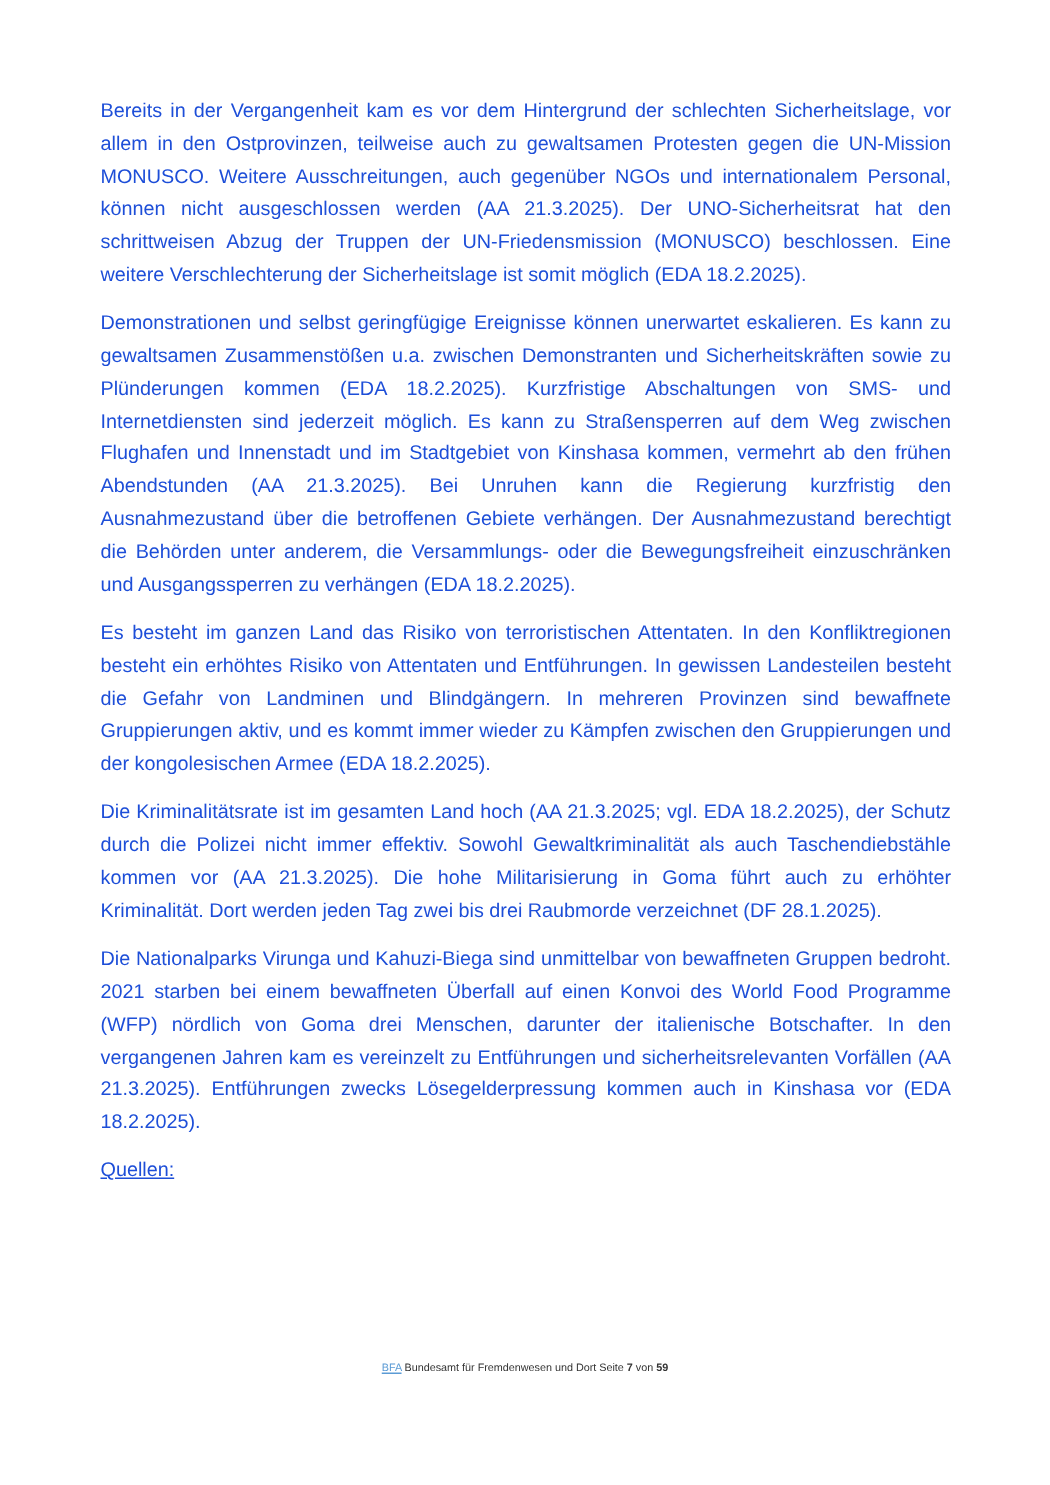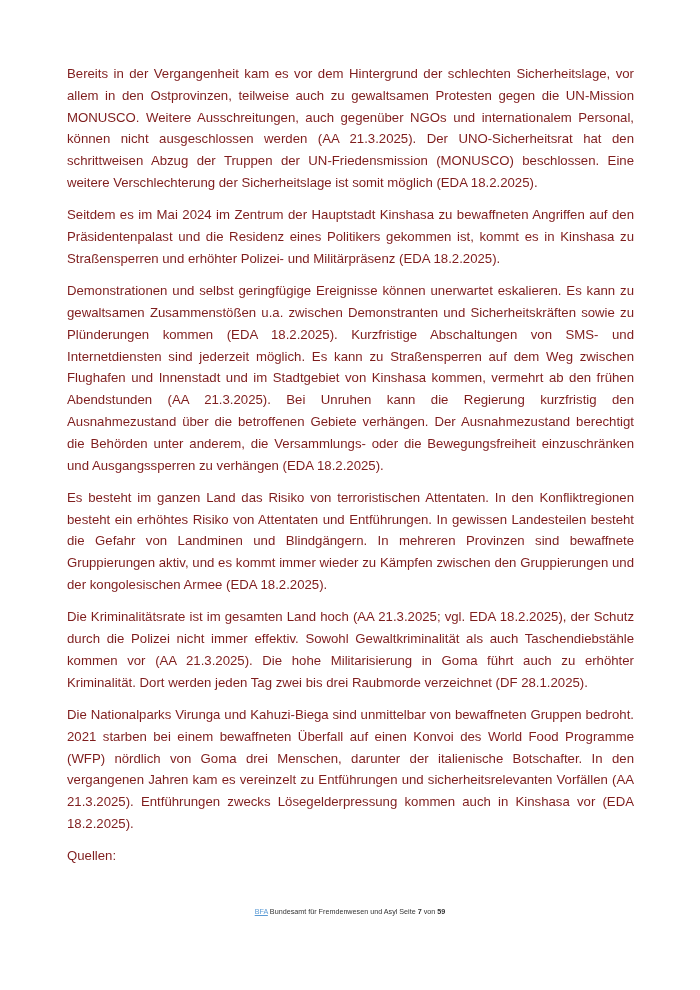--- a/index.html
+++ b/index.html
@@ -1,41 +1,40 @@
 <!DOCTYPE html>
 <html><head>
   <meta charset="utf-8">
   <style>
     html, body { margin: 0; padding: 0; background: #ffffff; }
     body { width: 700px; height: 990px; position: relative; overflow: hidden; }
     .page {
       position: absolute; left: 67px; top: 63px; width: 567px;
       font-family: "Liberation Sans", sans-serif;
-      font-size: 13.2px; line-height: 21.8px; color: #7f1d1d;
+      font-size: 13.2px; line-height: 21.8px; color: #1d4ed8;
       text-align: justify;
     }
     .page p { margin: 0 0 10.5px 0; }
-    .sources { margin-top: 0; }
+    .sources { text-decoration: underline; margin-top: 0; }
     .footer {
       position: absolute; left: 0; width: 700px; top: 907px;
       text-align: center;
       font-family: "Liberation Sans", sans-serif;
       font-size: 7.2px; color: #333;
     }
     .footer .brand { color: #5b9bd5; text-decoration: underline; }
     .footer b { font-weight: bold; }
   </style>
 </head>
 <body>
 
 <div class="page">
   <p>Bereits in der Vergangenheit kam es vor dem Hintergrund der schlechten Sicherheitslage, vor allem in den Ostprovinzen, teilweise auch zu gewaltsamen Protesten gegen die UN-Mission MONUSCO. Weitere Ausschreitungen, auch gegenüber NGOs und internationalem Personal, können nicht ausgeschlossen werden (AA 21.3.2025). Der UNO-Sicherheitsrat hat den schrittweisen Abzug der Truppen der UN-Friedensmission (MONUSCO) beschlossen. Eine weitere Verschlechterung der Sicherheitslage ist somit möglich (EDA 18.2.2025).</p>
-  <p>Seitdem es im Mai 2024 im Zentrum der Hauptstadt Kinshasa zu bewaffneten Angriffen auf den Präsidentenpalast und die Residenz eines Politikers gekommen ist, kommt es in Kinshasa zu Straßensperren und erhöhter Polizei- und Militärpräsenz (EDA 18.2.2025).</p>
   <p>Demonstrationen und selbst geringfügige Ereignisse können unerwartet eskalieren. Es kann zu gewaltsamen Zusammenstößen u.a. zwischen Demonstranten und Sicherheitskräften sowie zu Plünderungen kommen (EDA 18.2.2025). Kurzfristige Abschaltungen von SMS- und Internetdiensten sind jederzeit möglich. Es kann zu Straßensperren auf dem Weg zwischen Flughafen und Innenstadt und im Stadtgebiet von Kinshasa kommen, vermehrt ab den frühen Abendstunden (AA 21.3.2025). Bei Unruhen kann die Regierung kurzfristig den Ausnahmezustand über die betroffenen Gebiete verhängen. Der Ausnahmezustand berechtigt die Behörden unter anderem, die Versammlungs- oder die Bewegungsfreiheit einzuschränken und Ausgangssperren zu verhängen (EDA 18.2.2025).</p>
   <p>Es besteht im ganzen Land das Risiko von terroristischen Attentaten. In den Konfliktregionen besteht ein erhöhtes Risiko von Attentaten und Entführungen. In gewissen Landesteilen besteht die Gefahr von Landminen und Blindgängern. In mehreren Provinzen sind bewaffnete Gruppierungen aktiv, und es kommt immer wieder zu Kämpfen zwischen den Gruppierungen und der kongolesischen Armee (EDA 18.2.2025).</p>
   <p>Die Kriminalitätsrate ist im gesamten Land hoch (AA 21.3.2025; vgl. EDA 18.2.2025), der Schutz durch die Polizei nicht immer effektiv. Sowohl Gewaltkriminalität als auch Taschendiebstähle kommen vor (AA 21.3.2025). Die hohe Militarisierung in Goma führt auch zu erhöhter Kriminalität. Dort werden jeden Tag zwei bis drei Raubmorde verzeichnet (DF 28.1.2025).</p>
   <p>Die Nationalparks Virunga und Kahuzi-Biega sind unmittelbar von bewaffneten Gruppen bedroht. 2021 starben bei einem bewaffneten Überfall auf einen Konvoi des World Food Programme (WFP) nördlich von Goma drei Menschen, darunter der italienische Botschafter. In den vergangenen Jahren kam es vereinzelt zu Entführungen und sicherheitsrelevanten Vorfällen (AA 21.3.2025). Entführungen zwecks Lösegelderpressung kommen auch in Kinshasa vor (EDA 18.2.2025).</p>
   <p class="sources">Quellen:</p>
 </div>
 
 <div class="footer">
-  <span class="brand">BFA</span><span> Bundesamt für Fremdenwesen und Asyl Seite </span><b>7</b><span> von </span><b>59</b>
+  <span class="brand">BFA</span><span> Bundesamt für Fremdenwesen und Dort Seite </span><b>7</b><span> von </span><b>59</b>
 </div>
 
 </body></html>

